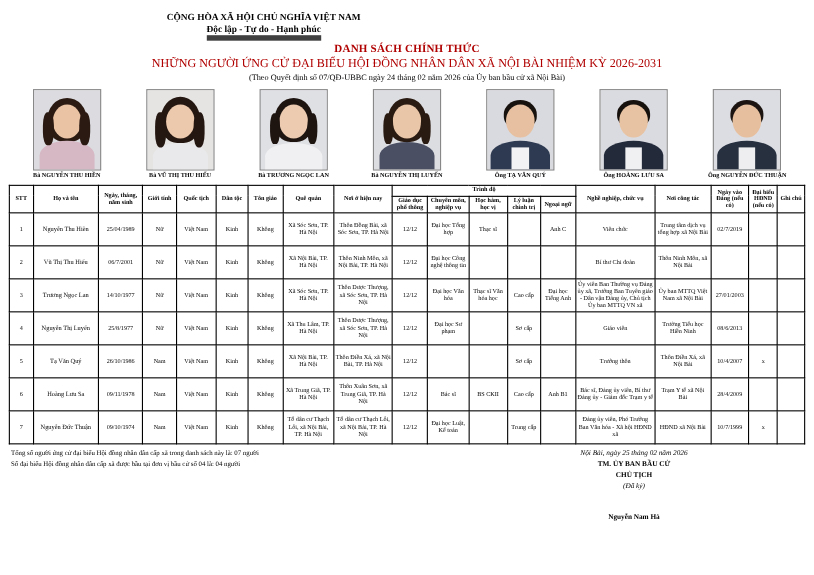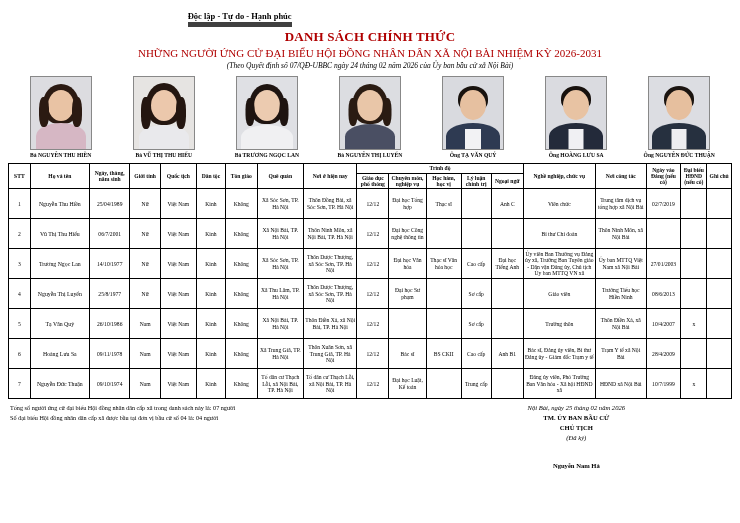--- a/index.html
+++ b/index.html
@@ -19,25 +19,25 @@
   .header { display: flex; width: 100%; margin-bottom: 2px; }
   .hdr-left { width: 36%; text-align: center; padding-top: 2px; }
   .hdr-right { width: 64%; text-align: center; }
   .hdr-left .l1 { font-weight: bold; font-size: 8.5px; letter-spacing: .2px; }
   .hdr-left .l2 { font-weight: bold; font-size: 8.5px; letter-spacing: .2px; }
   .hdr-right .r1 { font-weight: bold; font-size: 8.5px; }
   .hdr-right .r2 { font-weight: bold; font-size: 8.5px; margin-top: 1px; }
   .hdr-right .r2 .und { border-bottom: 5px solid #404040; padding-bottom: 1px; }
 
   .title-block { text-align: center; margin-top: 8px; }
-  .t1 { font-weight: bold; font-size: 13px; color: #b00000; letter-spacing: .2px; font-family: Liberation Serif, serif; }
+  .t1 { font-weight: bold; font-size: 10px; color: #b00000; letter-spacing: .2px; font-family: Liberation Serif, serif; }
   .t2 { font-weight: normal; font-size: 11px; color: #b00000; margin-top: 2px; }
   .t3 { font-weight: bold; font-size: 8px; margin-top: 3px; }
   .t4 { font-weight: bold; font-size: 8px; color: #00006b; margin-top: 3px; }
-  .t5 { font-style: italic; font-size: 7.5px; margin-top: 2px; }
+  .t5 { font-size: 7.5px; margin-top: 2px; }
 
   
   .photos { display: flex; justify-content: space-between; margin-top: 6px; padding: 0 4px; }
   .photo-cell { width: 13.6%; text-align: center; }
   .photo { width: 62px; height: 74px; margin: 0 auto; border: 0.5px solid #888; overflow: hidden; position: relative; background: #e8e8ea; }
   .photo .bg { position: absolute; inset: 0; }
   .photo .head { position: absolute; left: 50%; transform: translateX(-50%); border-radius: 50%; }
   .photo .hair { position: absolute; left: 50%; transform: translateX(-50%); border-radius: 50% 50% 42% 42%; }
   .photo .shirt { position: absolute; left: 50%; transform: translateX(-50%); bottom: 0; border-radius: 50% 50% 0 0; }
   .caption { font-size: 5.6px; font-weight: bold; margin-top: 2px; line-height: 1.1; }
@@ -58,20 +58,21 @@
   .f-right .sig { font-weight: bold; margin-top: 18px; }
   .f-right .note { font-style: italic; margin-top: 1px; }
 </style>
 </head>
 <body>
 
 <div class="page">
 
   <div class="header">
     <div class="hdr-right">
+      <div class="r1">CỘNG HÒA XÃ HỘI CHỦ NGHĨA VIỆT NAM</div>
       <div class="r2"><span class="und">Độc lập - Tự do - Hạnh phúc</span></div>
     </div>
   </div>
 
   <div class="title-block">
     <div class="t1">DANH SÁCH CHÍNH THỨC</div>
     <div class="t2">NHỮNG NGƯỜI ỨNG CỬ ĐẠI BIỂU HỘI ĐỒNG NHÂN DÂN XÃ NỘI BÀI NHIỆM KỲ 2026-2031</div>
     <div class="t5">(Theo Quyết định số 07/QĐ-UBBC ngày 24 tháng 02 năm 2026 của Ủy ban bầu cử xã Nội Bài)</div>
   </div>
 

